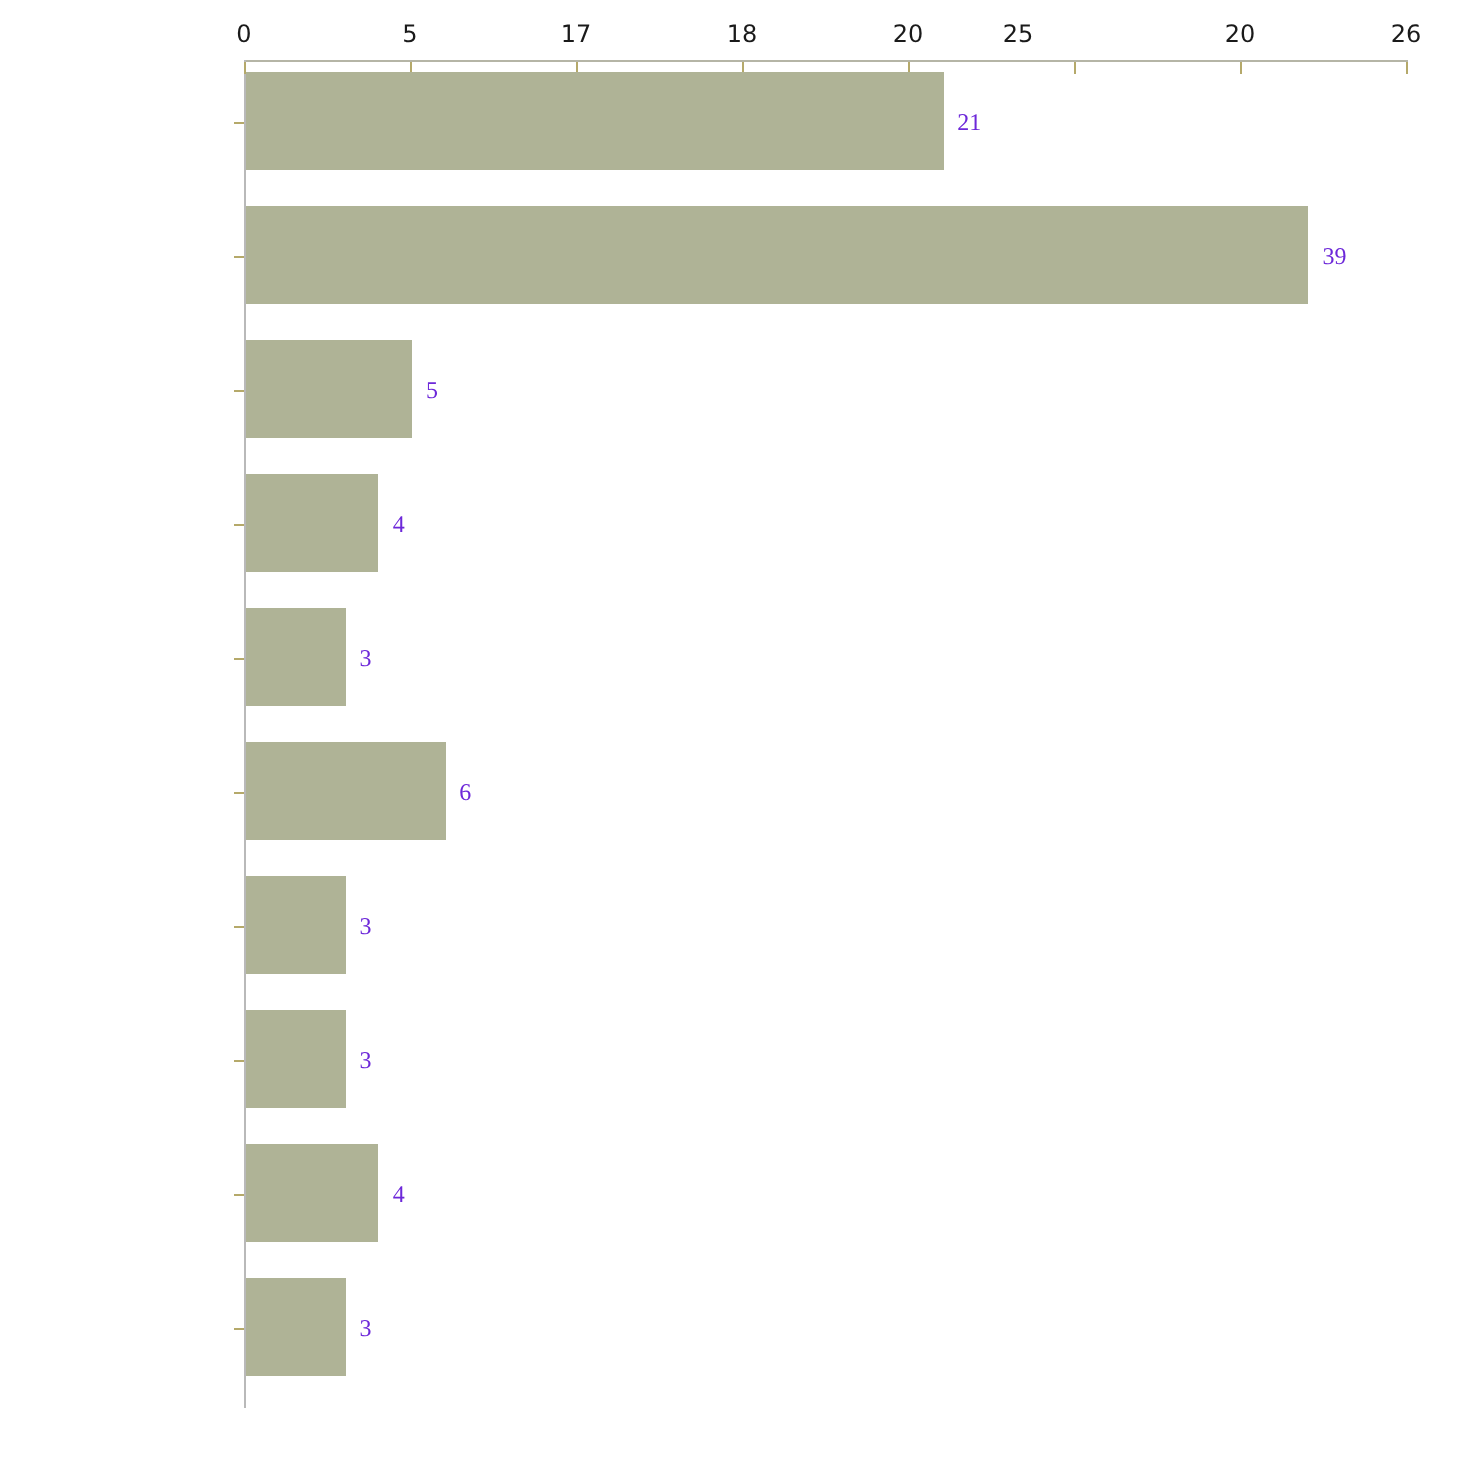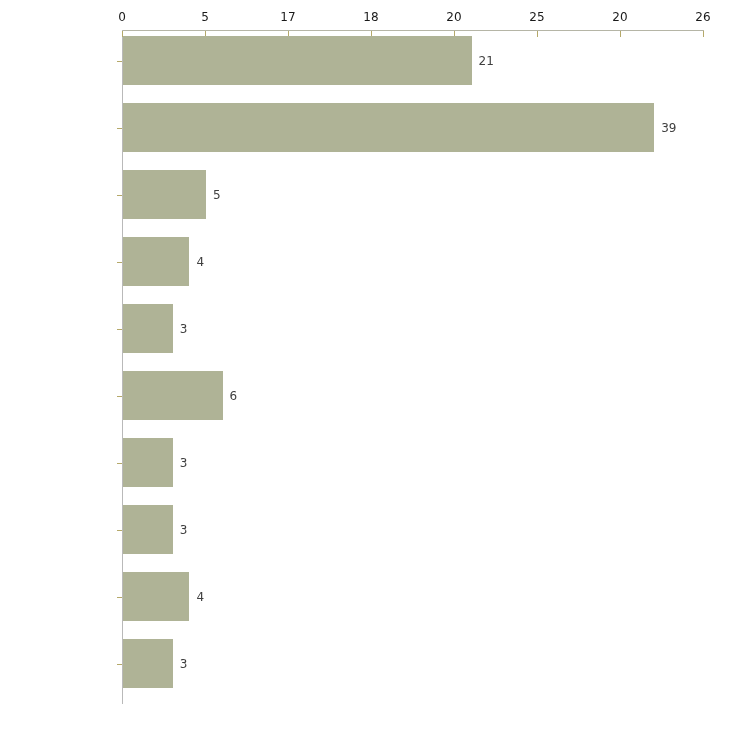--- a/index.html
+++ b/index.html
@@ -64,23 +64,24 @@
 
   
   .bar {
     position: absolute;
     left: 123px;
     background: #afb396;
   }
   .bar-value {
     position: absolute;
     font-size: 12px;
-    color: #404040;
+    color: #6d28d9;
     white-space: nowrap;
     line-height: 14px;
+    font-family: Liberation Serif, serif;
   }
 </style>
 </head>
 <body>
 
 <div id="chart-root">
 
   <div class="x-axis-line"></div>
 
   <div class="y-axis-line"></div>
@@ -90,21 +91,21 @@
       <div class="x-tick-label" style="left: 122px;">0</div>
       <div class="x-tick" style="left: 205px;"></div>
       <div class="x-tick-label" style="left: 205px;">5</div>
       <div class="x-tick" style="left: 288px;"></div>
       <div class="x-tick-label" style="left: 288px;">17</div>
       <div class="x-tick" style="left: 371px;"></div>
       <div class="x-tick-label" style="left: 371px;">18</div>
       <div class="x-tick" style="left: 454px;"></div>
       <div class="x-tick-label" style="left: 454px;">20</div>
       <div class="x-tick" style="left: 537px;"></div>
-      <div class="x-tick-label" style="left: 537px;">25</div>
+      <div class="x-tick-label" style="left: 509px;">25</div>
       <div class="x-tick" style="left: 620px;"></div>
       <div class="x-tick-label" style="left: 620px;">20</div>
       <div class="x-tick" style="left: 703px;"></div>
       <div class="x-tick-label" style="left: 703px;">26</div>
     </div>
 
   <div id="cats-layer">
       <div class="cat-tick" style="top: 60.5px;"></div>
       <div class="cat-tick" style="top: 127.5px;"></div>
       <div class="cat-tick" style="top: 194.5px;"></div>

